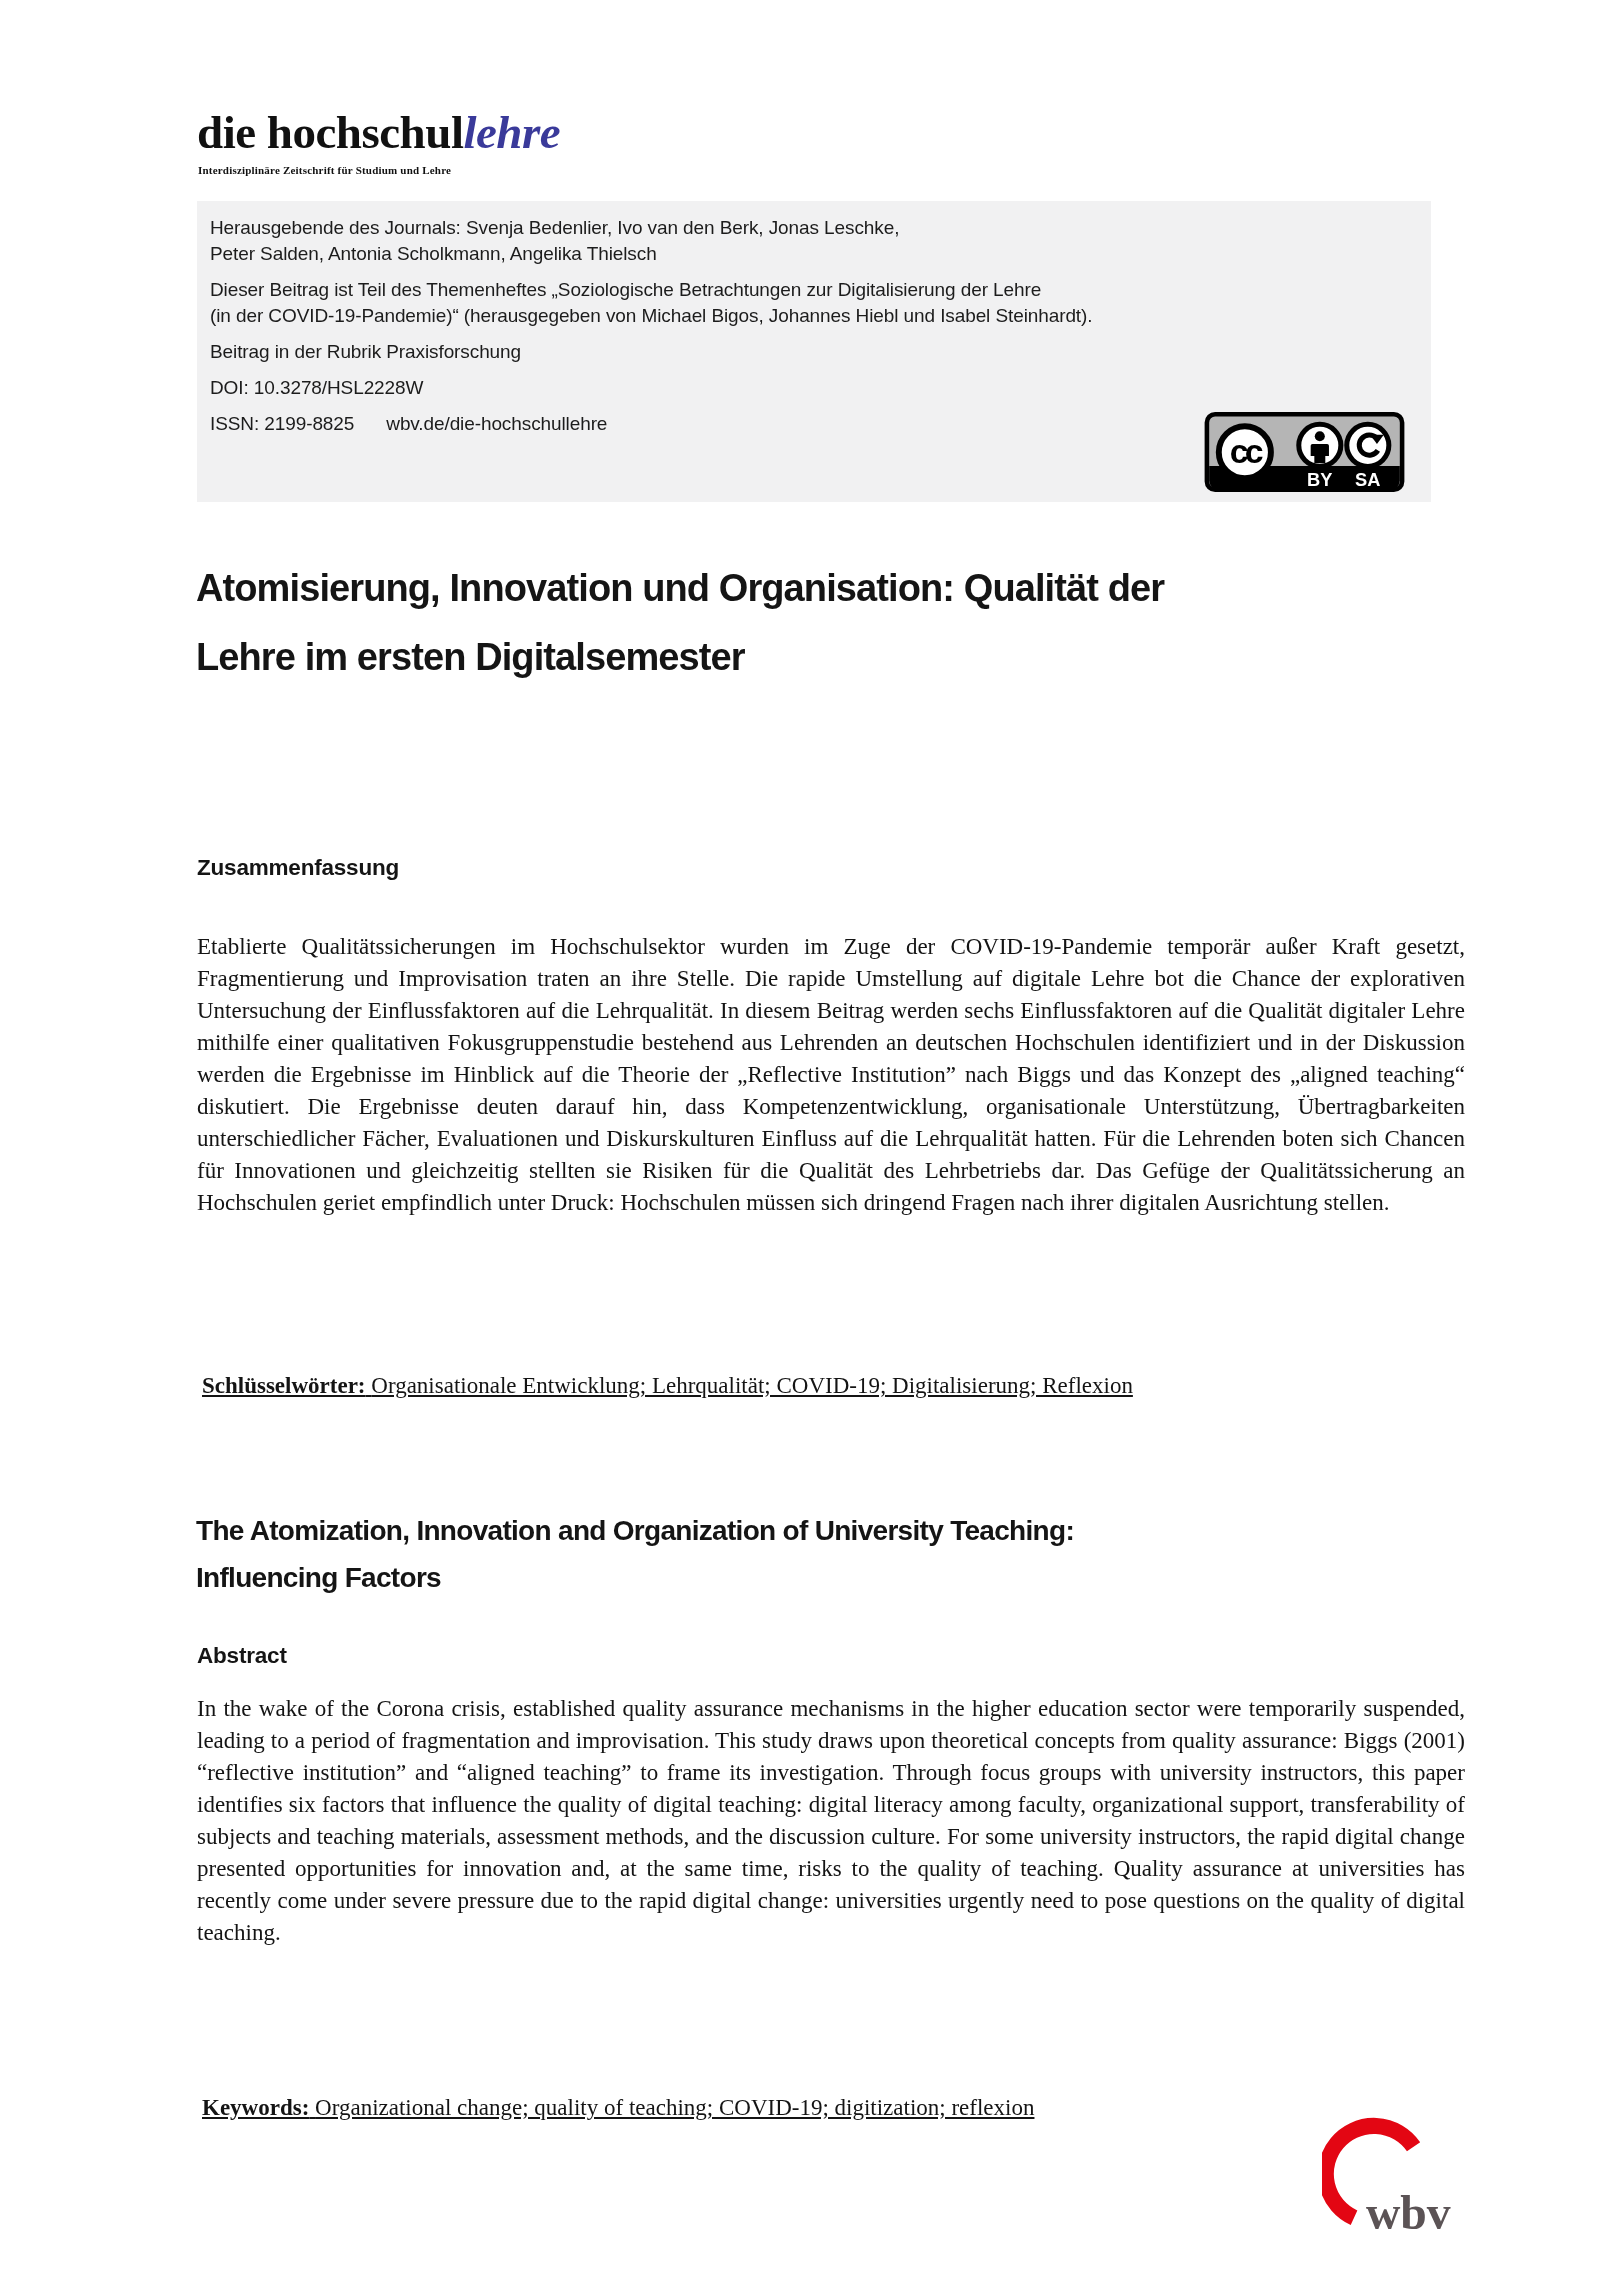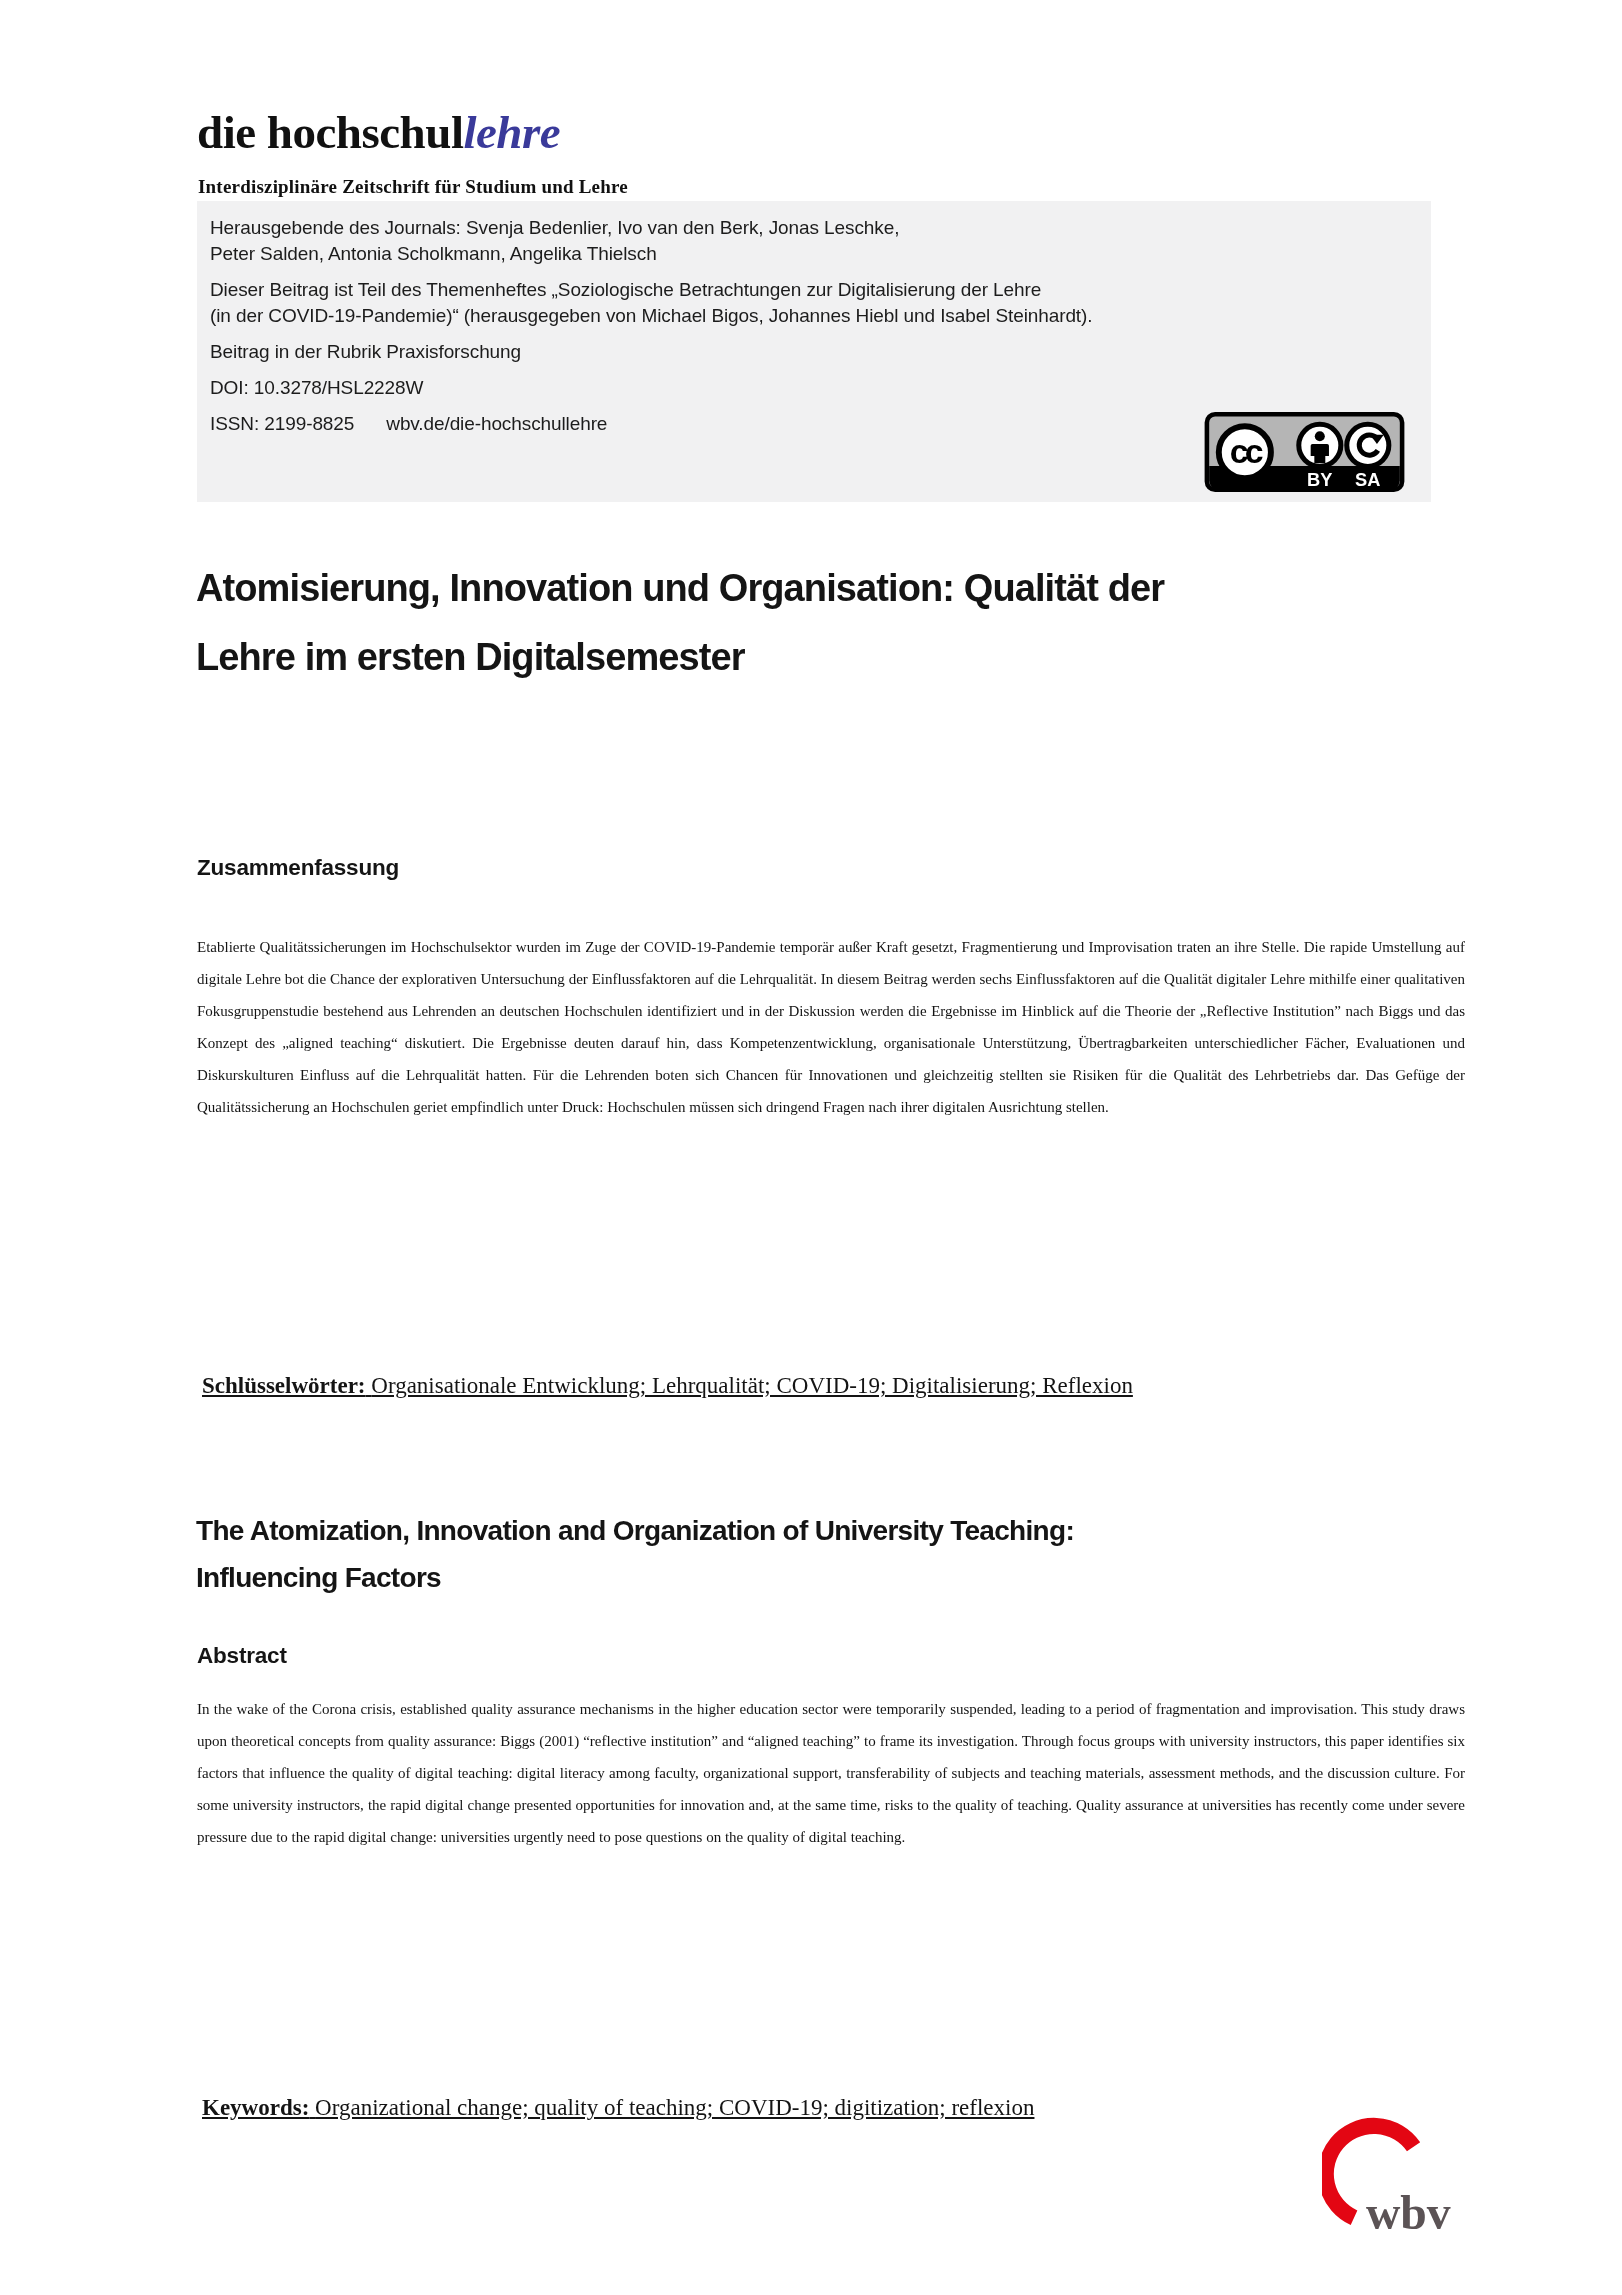--- a/index.html
+++ b/index.html
@@ -3,22 +3,22 @@
 <meta charset="utf-8">
 <style>
   html,body{margin:0;padding:0;background:#ffffff;}
   .page{position:relative;width:1623px;height:2295px;background:#ffffff;overflow:hidden;
         font-family:"Liberation Serif", serif;color:#111;border-radius:15px;}
 
   
   .masthead{position:absolute;left:197px;top:109px;font-family:"Liberation Serif",serif;
             font-weight:bold;font-size:47px;line-height:46px;letter-spacing:-0.5px;white-space:pre;}
   .masthead .blue{color:#3a3a9a;font-style:italic;}
-  .masthead-sub{position:absolute;left:198px;top:178px;font-family:"Liberation Serif",serif;
-            font-weight:bold;font-size:19px;line-height:17.4px;letter-spacing:0.2px;white-space:pre;}
+  .masthead-sub{position:absolute;left:198px;top:162px;font-family:"Liberation Serif",serif;
+            font-weight:bold;font-size:11px;line-height:17.4px;letter-spacing:0.2px;white-space:pre;}
 
   
   .infobox{position:absolute;left:197px;top:201px;width:1234px;height:301px;background:#f1f1f2;
            font-family:"Liberation Sans",sans-serif;color:#1c1c1c;}
   .infobox .inner{padding:13.8px 0 0 13px;}
   .infobox p{margin:0 0 10px 0;font-size:19px;line-height:26px;white-space:pre-line;letter-spacing:-0.1px;}
   .infobox .issn-row span{white-space:pre;}
   .infobox .site{margin-left:32px;}
   .infobox .ital{font-style:italic;}
 
@@ -31,21 +31,21 @@
   .authors{position:absolute;left:197px;top:711px;font-variant:small-caps;letter-spacing:1.4px;
            font-size:21.6px;line-height:24px;color:#1a1a1a;white-space:pre;}
   .h-sans{position:absolute;left:197px;font-family:"Liberation Sans",sans-serif;font-weight:bold;
           font-size:22.5px;line-height:25px;letter-spacing:-0.2px;color:#151515;}
   .h-zf{top:855px;}
   .h-abs{top:1643px;}
   .title-en{position:absolute;left:196px;top:1507px;font-family:"Liberation Sans",sans-serif;
             font-weight:bold;font-size:28px;line-height:47px;letter-spacing:-0.7px;white-space:pre;color:#151515;}
 
   
-  .bodypar{position:absolute;left:197px;width:1268px;font-size:15px;line-height:32px;
+  .bodypar{position:absolute;left:197px;width:1268px;font-size:23px;line-height:32px;
            text-align:justify;color:#141414;}
   .par-de{top:931px;}
   .par-en{top:1693px;}
   .kwline{position:absolute;left:202px;font-size:23px;line-height:32px;color:#141414;text-decoration:underline;}
   .kw-de{top:1370px;}
   .kw-en{top:2092px;}
   .kwline b{font-weight:bold;}
 
   
   .wbv-logo{position:absolute;left:1322px;top:2117px;width:152px;height:142px;}

